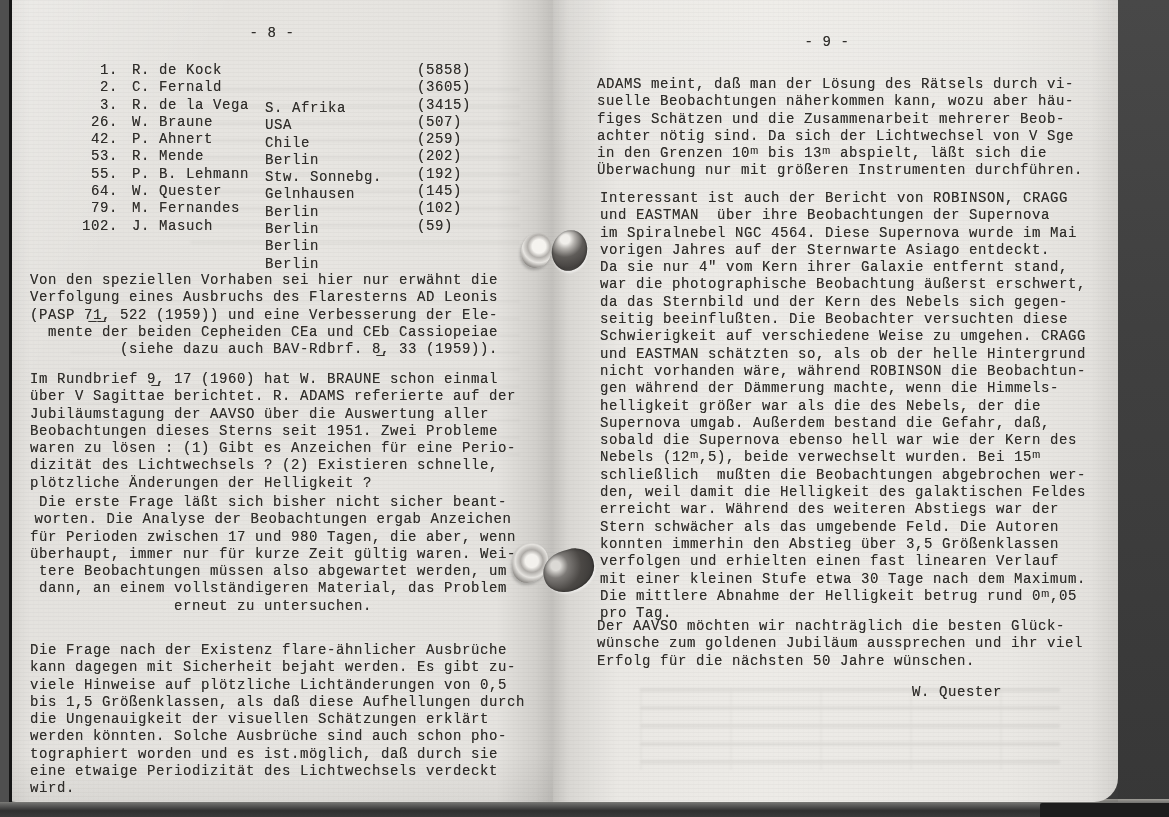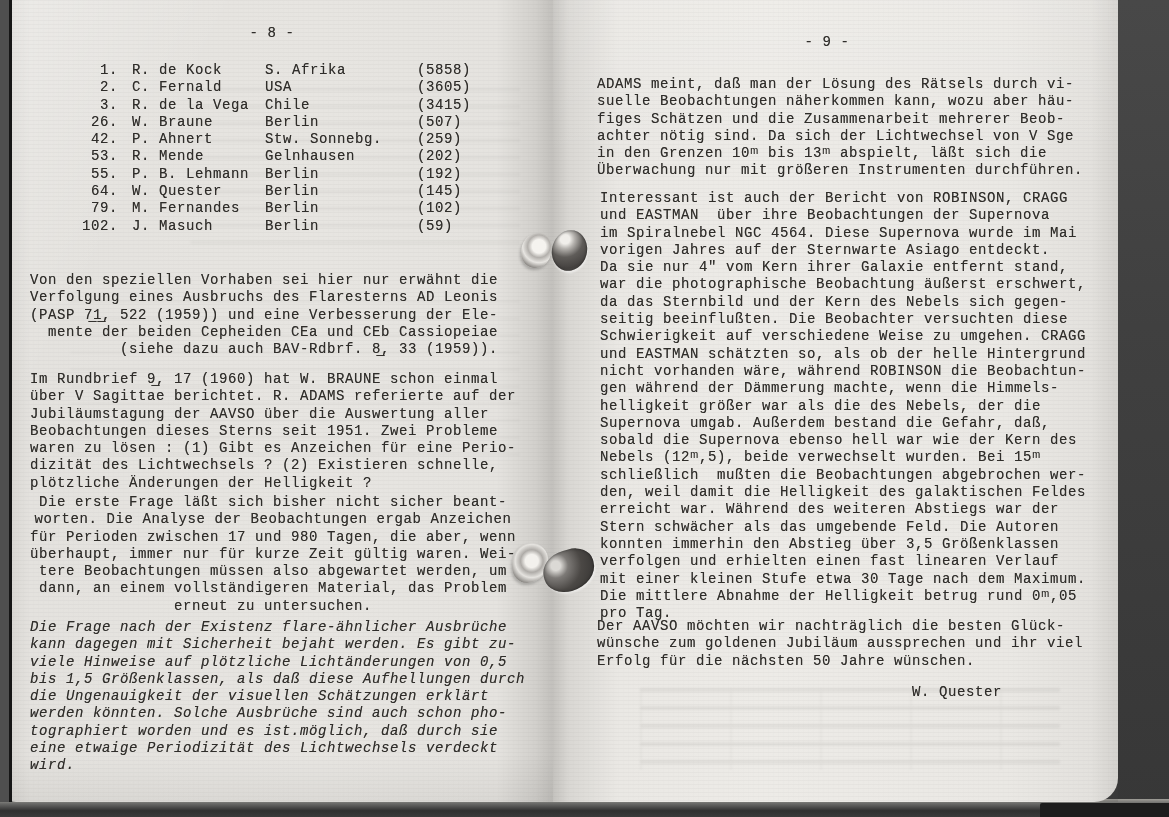--- a/index.html
+++ b/index.html
@@ -65,21 +65,21 @@
       white-space:pre;text-shadow:0 0 .5px rgba(47,45,42,.55);}
   .page-num{text-align:center;}
 
   
   .obs-table{position:absolute;left:54px;top:62px;}
   .trow{display:flex;height:17.3px;font-family:"Liberation Mono","DejaVu Sans Mono",monospace;
       font-size:14px;line-height:17.3px;letter-spacing:.6px;color:#2f2d2a;
       text-shadow:0 0 .5px rgba(47,45,42,.55);}
   .c-rank{width:64px;text-align:right;}
   .c-name{width:133px;margin-left:14px;}
-  .c-location{width:152px;}
+  .c-location{width:152px;margin-top:38px;}
   .c-count{width:86px;text-align:left;}
 
   .sig{font-family:"Liberation Mono","DejaVu Sans Mono",monospace;font-size:14px;
       letter-spacing:.6px;color:#2f2d2a;text-shadow:0 0 .5px rgba(47,45,42,.55);}
 </style>
 </head>
 <body>
 
 <div class="scan">
 
@@ -176,21 +176,21 @@
 waren zu lösen : (1) Gibt es Anzeichen für eine Perio-
 dizität des Lichtwechsels ? (2) Existieren schnelle,
 plötzliche Änderungen der Helligkeit ?</div>
     <div class="tw" style="left:30px;top:494px;text-align:center;">Die erste Frage läßt sich bisher nicht sicher beant-
 worten. Die Analyse der Beobachtungen ergab Anzeichen
 für Perioden zwischen 17 und 980 Tagen, die aber, wenn
 überhaupt, immer nur für kurze Zeit gültig waren. Wei-
 tere Beobachtungen müssen also abgewartet werden, um
 dann, an einem vollständigeren Material, das Problem
 erneut zu untersuchen.</div>
-    <div class="tw" style="left:30px;top:619px;font-style:italic;">Die Frage nach der Existenz flare-ähnlicher Ausbrüche
+    <div class="tw" style="left:30px;top:642px;">Die Frage nach der Existenz flare-ähnlicher Ausbrüche
 kann dagegen mit Sicherheit bejaht werden. Es gibt zu-
 viele Hinweise auf plötzliche Lichtänderungen von 0,5
 bis 1,5 Größenklassen, als daß diese Aufhellungen durch
 die Ungenauigkeit der visuellen Schätzungen erklärt
 werden könnten. Solche Ausbrüche sind auch schon pho-
 tographiert worden und es ist.möglich, daß durch sie
 eine etwaige Periodizität des Lichtwechsels verdeckt
 wird.</div>
   </div>
 

